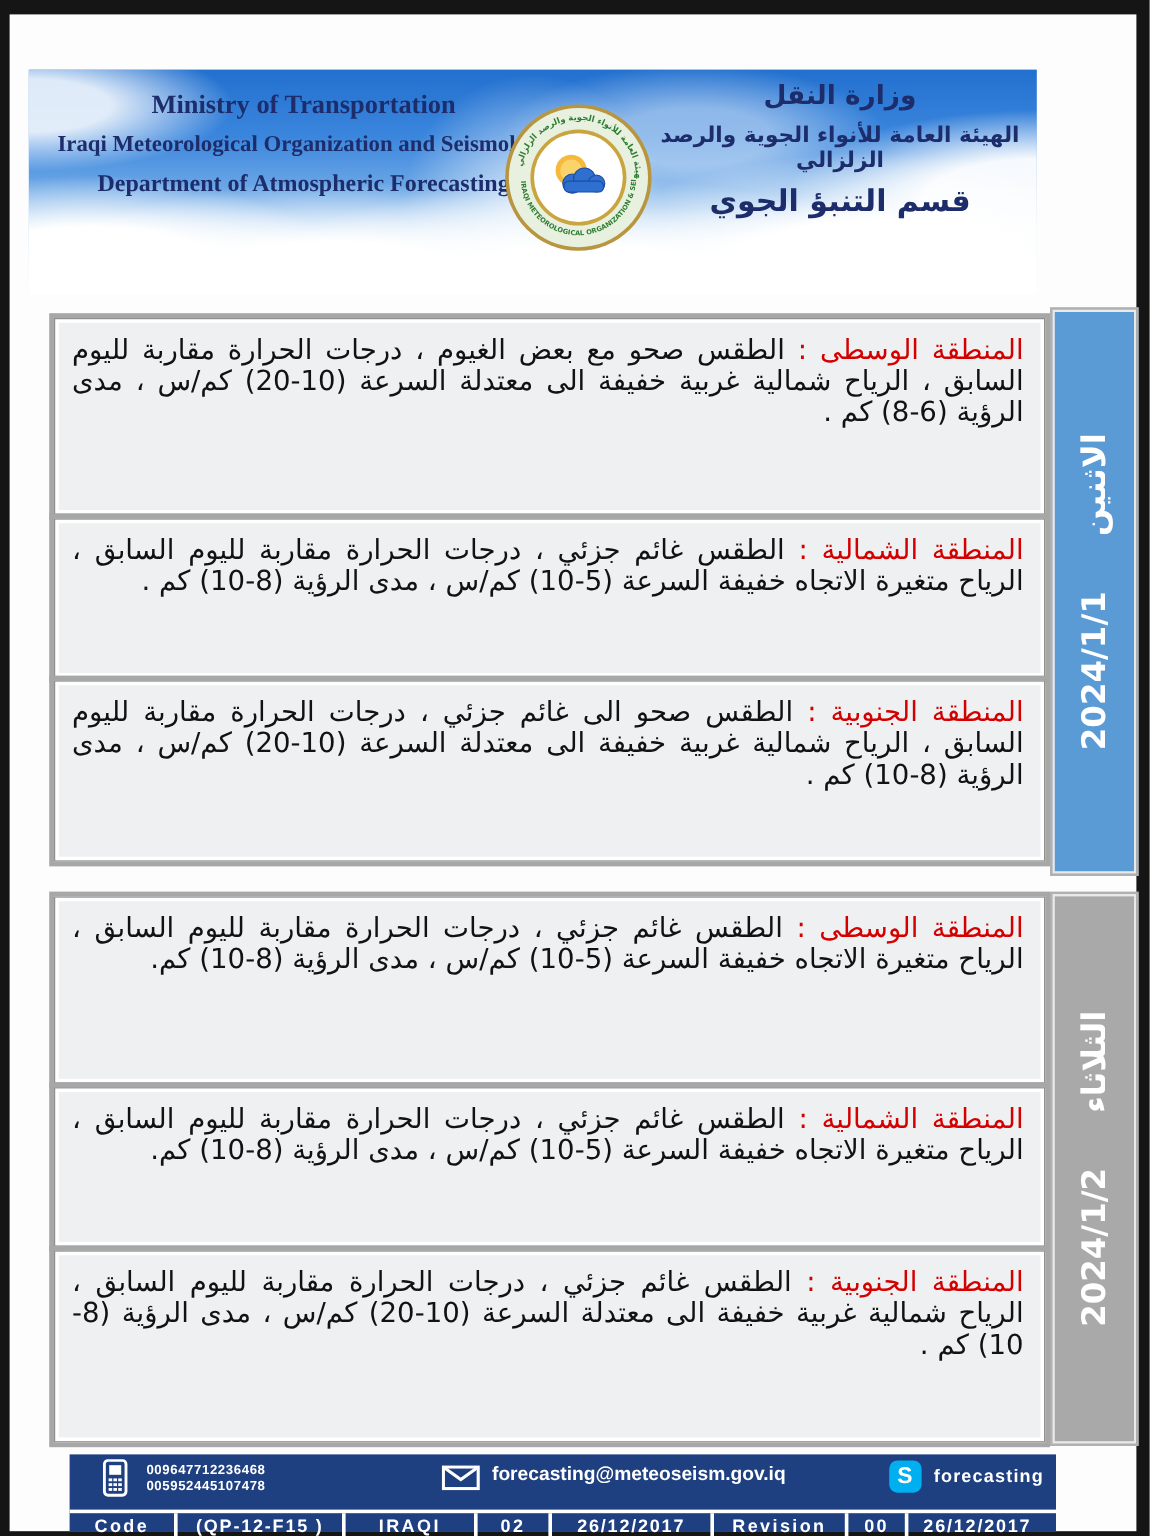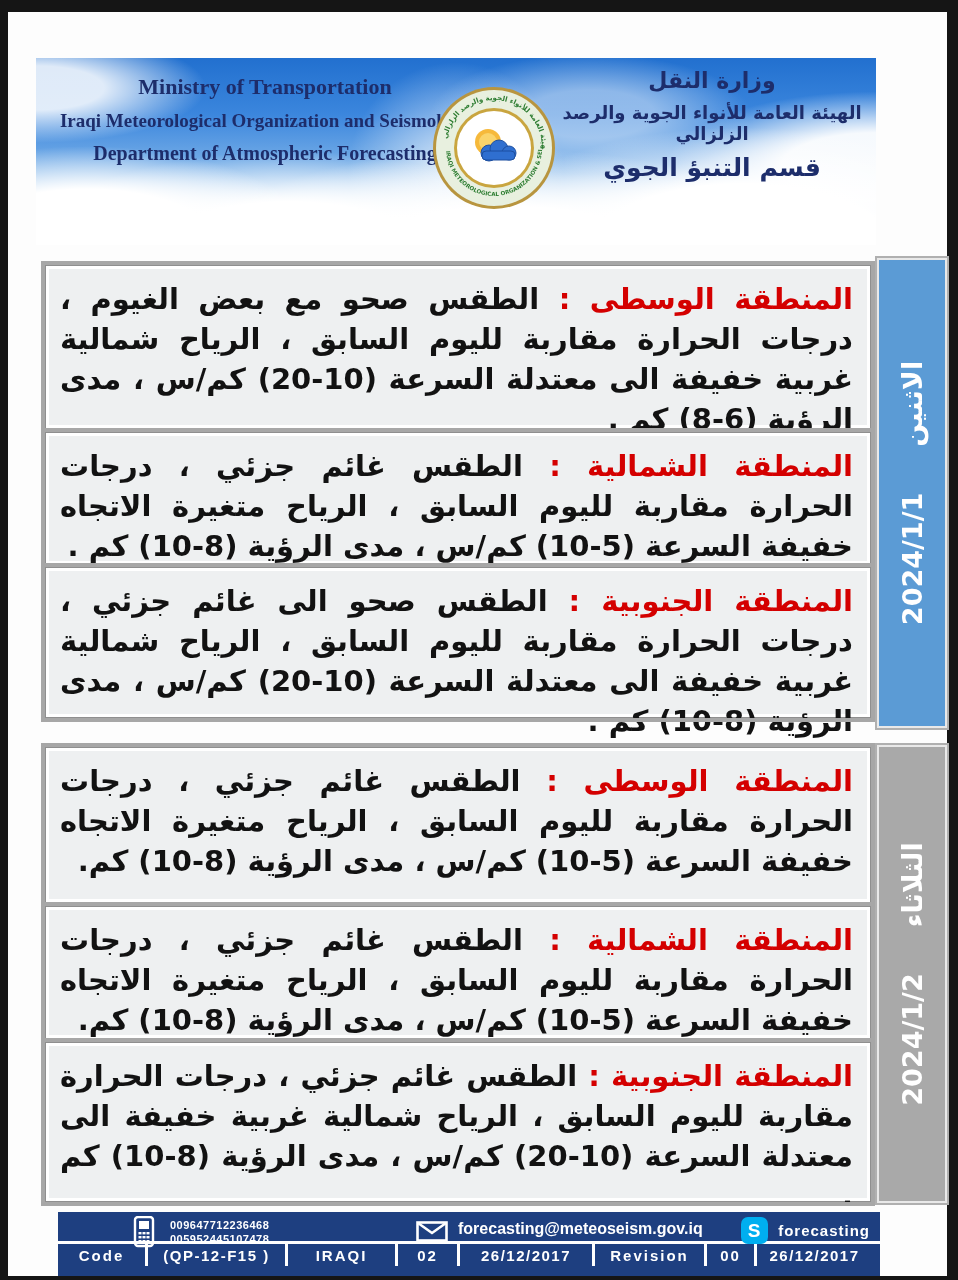--- a/index.html
+++ b/index.html
@@ -1,21 +1,21 @@
 <!DOCTYPE html>
 <html lang="ar" style="--monday-bar: #5b9bd5; --tuesday-bar: #a9a9a9; --footer-bg: #1e3f80; --region-label: #d40000; --skype: #00aff0; --header-text: #1d2d6b;"><head>
 <meta charset="utf-8">
 <style>
   html,body{margin:0;padding:0;}
   body{width:958px;height:1280px;background:#151515;position:relative;overflow:hidden;
        font-family:"DejaVu Sans",sans-serif;}
   .page{position:absolute;left:8px;top:12px;width:939px;height:1264px;background:#fdfdfd;}
 
   
-  .banner{position:absolute;left:28px;top:46px;width:840px;height:187px;overflow:hidden;
+  .banner{position:absolute;left:16px;top:46px;width:840px;height:187px;overflow:hidden;
     background:
       radial-gradient(ellipse 230px 95px at 6% 98%, #ffffff 55%, rgba(255,255,255,0) 100%),
       radial-gradient(ellipse 270px 105px at 30% 106%, #ffffff 52%, rgba(255,255,255,0) 100%),
       radial-gradient(ellipse 320px 115px at 56% 110%, #ffffff 50%, rgba(255,255,255,0) 100%),
       radial-gradient(ellipse 280px 125px at 84% 104%, #ffffff 55%, rgba(255,255,255,0) 100%),
       radial-gradient(ellipse 210px 75px at 100% 58%, rgba(255,255,255,.95) 45%, rgba(255,255,255,0) 100%),
       radial-gradient(ellipse 170px 55px at 0% 16%, rgba(255,255,255,.85) 40%, rgba(255,255,255,0) 100%),
       radial-gradient(ellipse 160px 60px at 66% 30%, rgba(255,255,255,.45) 40%, rgba(255,255,255,0) 100%),
       radial-gradient(circle 150px at 50% 60%, rgba(255,255,255,.75), rgba(255,255,255,0) 72%),
       linear-gradient(180deg,#2270cf 0%,#3b86dd 30%,#7fb4e9 62%,#c9e2f6 86%,#eef6fd 100%);
@@ -30,42 +30,42 @@
   .hdr-ar .a1{font-size:22px;margin:0 0 9px 0;}
   .hdr-ar .a2{font-size:18px;margin:0 0 9px 0;}
   .hdr-ar .a3{font-size:25px;margin:0;}
   .logo{position:absolute;left:395px;top:27px;width:126px;height:126px;}
 
   
   .card{position:absolute;left:37px;width:826px;box-sizing:border-box;
     background:#eef0f1;border:1px solid #8f8f8f;
     box-shadow:0 0 0 3px #ffffff inset;outline:4px solid #a7a7a7;}
   .card p{margin:0;padding:13px 17px 0 14px;direction:rtl;text-align:justify;
-    font-size:29px;font-weight:bold;line-height:40px;color:#121212;}
+    font-size:23px;font-weight:normal;line-height:26px;color:#121212;}
   .card .region{color:var(--region-label,#d40000);}
   .b1{top:253px;height:164px;}
   .b2{top:420px;height:133px;}
   .b3{top:555px;height:151px;}
   .b4{top:735px;height:156px;}
   .b5{top:894px;height:133px;}
   .b6{top:1030px;height:160px;}
 
   
   .daybar{position:absolute;left:869px;width:70px;box-sizing:border-box;
     border:2px solid #e9e9e9;outline:2px solid #b0b0b0;}
   .bar-mon{top:246px;height:470px;background:var(--monday-bar,#5b9bd5);}
   .bar-tue{top:733px;height:458px;background:var(--tuesday-bar,#a9a9a9);}
   .daybar .rot{position:absolute;left:50%;top:50%;
     transform:translate(-50%,-50%) rotate(-90deg);white-space:nowrap;direction:rtl;
     display:flex;gap:46px;align-items:center;color:#ffffff;font-weight:bold;font-size:27px;}
 
   
   .footer{position:absolute;left:50px;top:1200px;width:822px;height:64px;
     background:var(--footer-bg,#1e3f80);}
-  .f-row1{position:relative;height:29px;margin-left:48px;}
+  .f-row1{position:relative;height:46px;}
   .phone-ico{position:absolute;left:26px;top:4px;}
   .phones{position:absolute;left:64px;top:6px;color:#fff;font-size:11px;font-weight:bold;
     line-height:14px;letter-spacing:.5px;font-family:"Liberation Sans",sans-serif;}
   .mail-ico{position:absolute;left:310px;top:9px;}
   .email{position:absolute;left:352px;top:8px;color:#fff;font-size:16px;font-weight:bold;
     font-family:"Liberation Sans",sans-serif;}
   .skype{position:absolute;right:10px;top:5px;display:flex;align-items:center;gap:10px;
     color:#fff;font-size:15px;font-weight:bold;letter-spacing:1px;
     font-family:"Liberation Sans",sans-serif;}
   .skype-ico{width:27px;height:27px;background:var(--skype,#00aff0);border-radius:7px;

